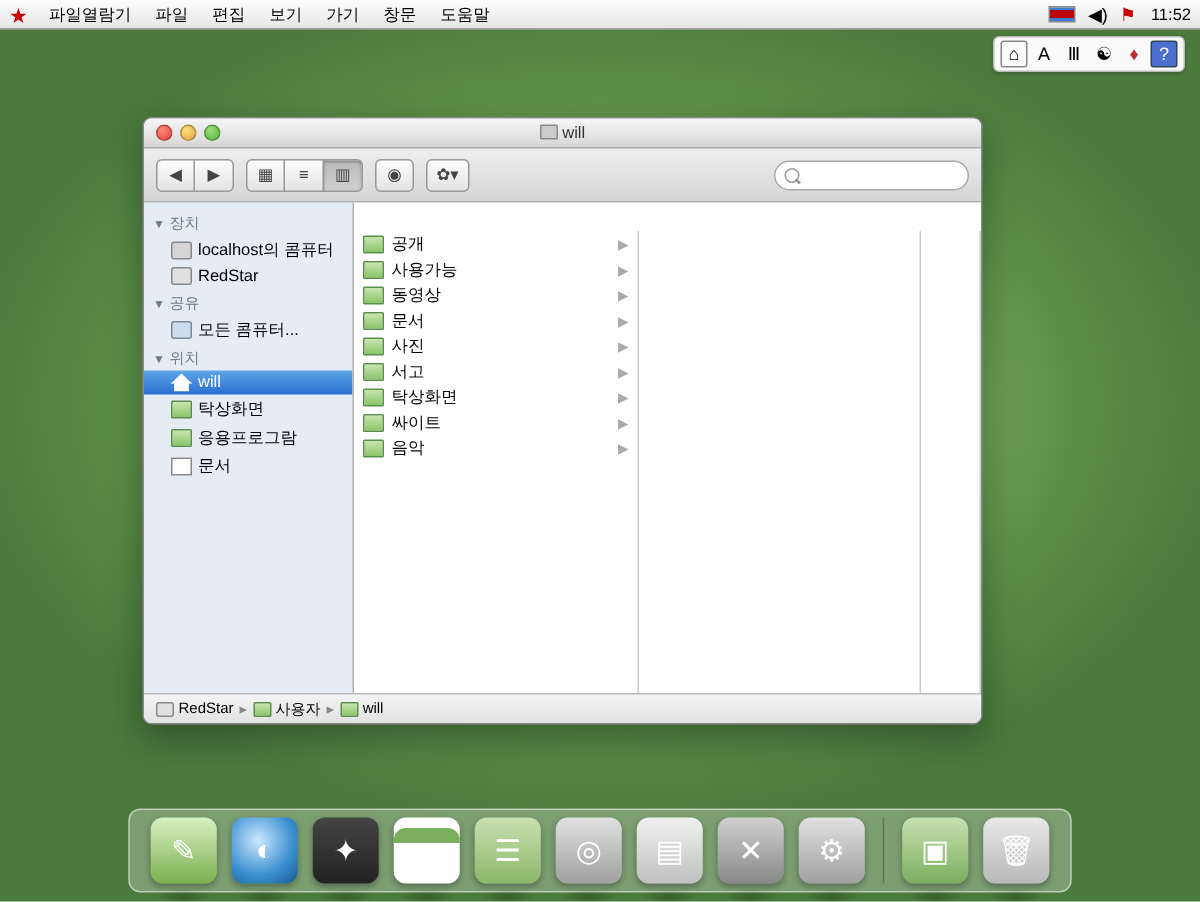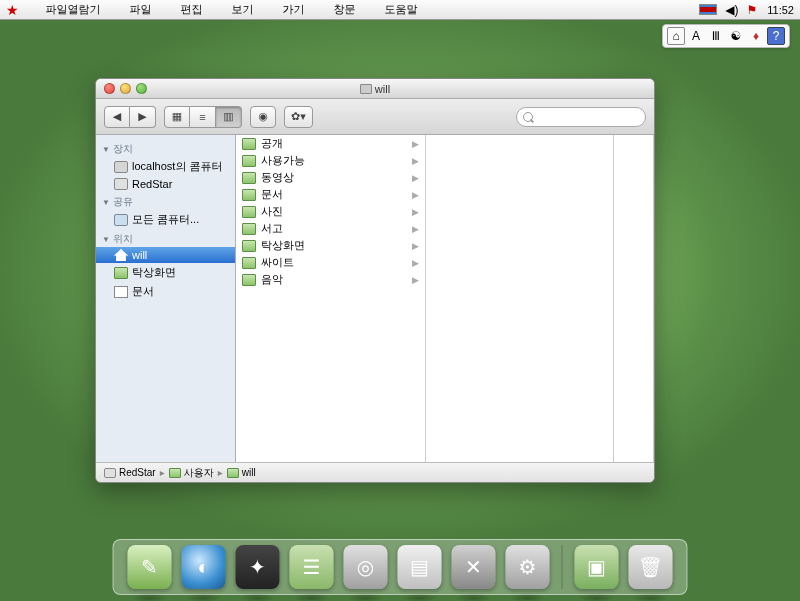--- a/index.html
+++ b/index.html
@@ -1,21 +1,21 @@
 <!DOCTYPE html>
 <html><head>
 <meta charset="utf-8">
 <style>
 * { margin: 0; padding: 0; box-sizing: border-box; font-family: "Lucida Grande", "Malgun Gothic", sans-serif; }
 body { width: 800px; height: 601px; overflow: hidden; position: relative; background: radial-gradient(ellipse 420px 280px at 50% 45%, #d8e8c8 0%, #a8cc88 25%, #7aaf5e 50%, #5a8f48 75%, #4a7a3c 100%); }
 
 
 .menubar { position: absolute; top: 0; left: 0; right: 0; height: 20px; background: linear-gradient(#fdfdfd, #e6e6e6); border-bottom: 1px solid #999; display: flex; align-items: center; font-size: 11px; padding: 0 6px; z-index: 100; }
 .menubar .star { color: #c00; font-size: 14px; margin-right: 6px; }
-.menubar .menu-item { padding: 0 8px; cursor: default; margin-left: 13px; }
+.menubar .menu-item { padding: 0 8px; cursor: default; }
 .menubar .menu-item:first-of-type { font-weight: bold; }
 .menubar .spacer { flex: 1; }
 .menubar .flag { width: 18px; height: 11px; background: linear-gradient(#3a7fd0 0 20%, #b00 20% 80%, #3a7fd0 80%); margin: 0 4px; border: 1px solid #888; }
 .menubar .vol { font-size: 12px; margin: 0 4px; }
 .menubar .redflag { color: #c00; font-size: 12px; margin: 0 4px; }
 .menubar .clock { font-size: 11px; margin-left: 6px; }
 
 
 .tray { position: absolute; top: 24px; right: 10px; background: #fafafa; border: 1px solid #bbb; border-radius: 4px; padding: 2px 4px; display: flex; gap: 2px; z-index: 90; box-shadow: 0 1px 3px rgba(0,0,0,.2); }
 .tray span { width: 18px; height: 18px; display: inline-flex; align-items: center; justify-content: center; font-size: 12px; }
@@ -51,21 +51,21 @@
 .ic-comp { background: #d5d5d5; border: 1px solid #888; border-radius: 2px; }
 .ic-drive { background: #e0e0e0; border: 1px solid #888; border-radius: 2px; }
 .ic-net { background: #cde; border: 1px solid #789; border-radius: 2px; }
 .ic-home { background: #ccc; border: 1px solid #888; clip-path: polygon(50% 0,100% 55%,85% 55%,85% 100%,15% 100%,15% 55%,0 55%); }
 .ic-folder { background: linear-gradient(#c8e6b0,#8cc46a); border: 1px solid #5a8f48; border-radius: 1px; }
 .ic-doc { background: #fff; border: 1px solid #888; }
 .sb-item.sel { background: linear-gradient(#5fa5e8,#2a6fd0); color: #fff; }
 .sb-item.sel .ic-home{ background:#fff; border-color:#fff; }
 
 .cols { flex: 1; display: flex; background: #fff; min-width: 0; }
-.col { width: 190px; border-right: 1px solid #ccc; overflow: auto; }
+.col { width: 190px; border-right: 1px solid #ccc; overflow: auto; margin-top: 19px; }
 .col2 { flex: 1; border-right: 1px solid #ccc; }
 .col3 { width: 40px; }
 .file-row { display: flex; align-items: center; font-size: 11px; padding: 1px 6px; gap: 5px; cursor: default; }
 .file-row .ic { width: 14px; height: 12px; }
 .file-row .arrow { margin-left: auto; color: #aaa; font-size: 9px; }
 
 .pathbar { height: 20px; background: linear-gradient(#f4f4f4,#e2e2e2); border-top: 1px solid #bbb; display: flex; align-items: center; font-size: 10px; padding: 0 8px; gap: 2px; }
 .pathbar .crumb { display: flex; align-items: center; gap: 3px; }
 .pathbar .sep { color: #888; padding: 0 2px; }
 .pathbar .ic { width: 12px; height: 10px; }
@@ -163,20 +163,24 @@
         <div class="sb-head"><span style="font-size:8px">▼</span>위치</div>
         <div class="sb-item sel">
           <span class="ic ic-home"></span>
           <span>will</span>
         </div>
         <div class="sb-item">
           <span class="ic ic-folder"></span>
           <span>탁상화면</span>
         </div>
         <div class="sb-item">
+          <span class="ic ic-folder"></span>
+          <span>응용프로그람</span>
+        </div>
+        <div class="sb-item">
           <span class="ic ic-doc"></span>
           <span>문서</span>
         </div>
       </div>
     <div class="cols">
       <div class="col" id="col1">
           <div class="file-row">
             <span class="ic ic-folder"></span>
             <span>공개</span>
             <span class="arrow">▶</span>
@@ -243,20 +247,24 @@
         <span>will</span>
       </span>
   </div>
 
 </div>
 
 <div class="dock">
   <div class="app app-notes">✎</div>
   <div class="app app-web">◐</div>
   <div class="app app-movie">✦</div>
+  <div class="app app-cal">
+    <div class="topbar"><span style="font-size:7px;color:#fff;">1월</span></div>
+    <div class="num">18</div>
+  </div>
   <div class="app app-contacts">☰</div>
   <div class="app app-disk">◎</div>
   <div class="app app-calc">▤</div>
   <div class="app app-utils">✕</div>
   <div class="app app-settings">⚙</div>
   <div class="divider"></div>
   <div class="app app-terminal">▣</div>
   <div class="app app-trash">🗑</div>
 </div>
 

